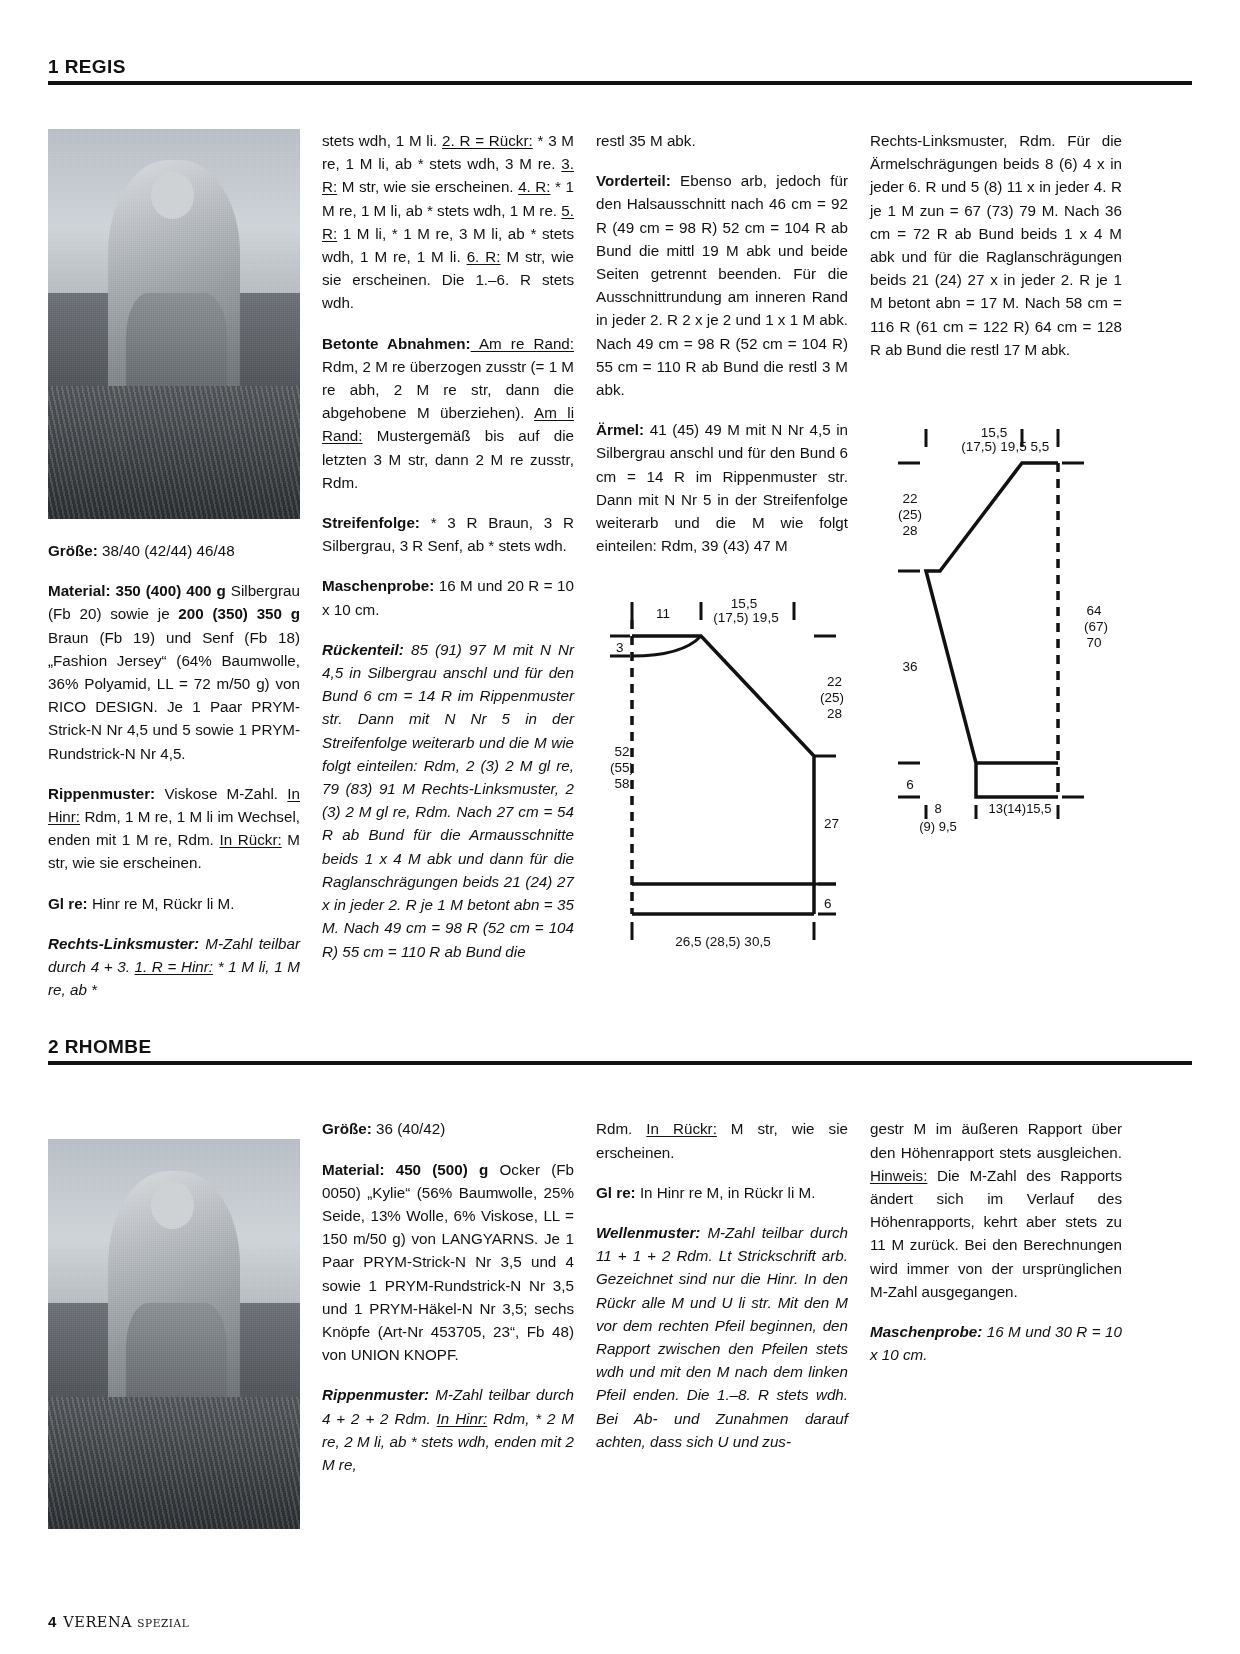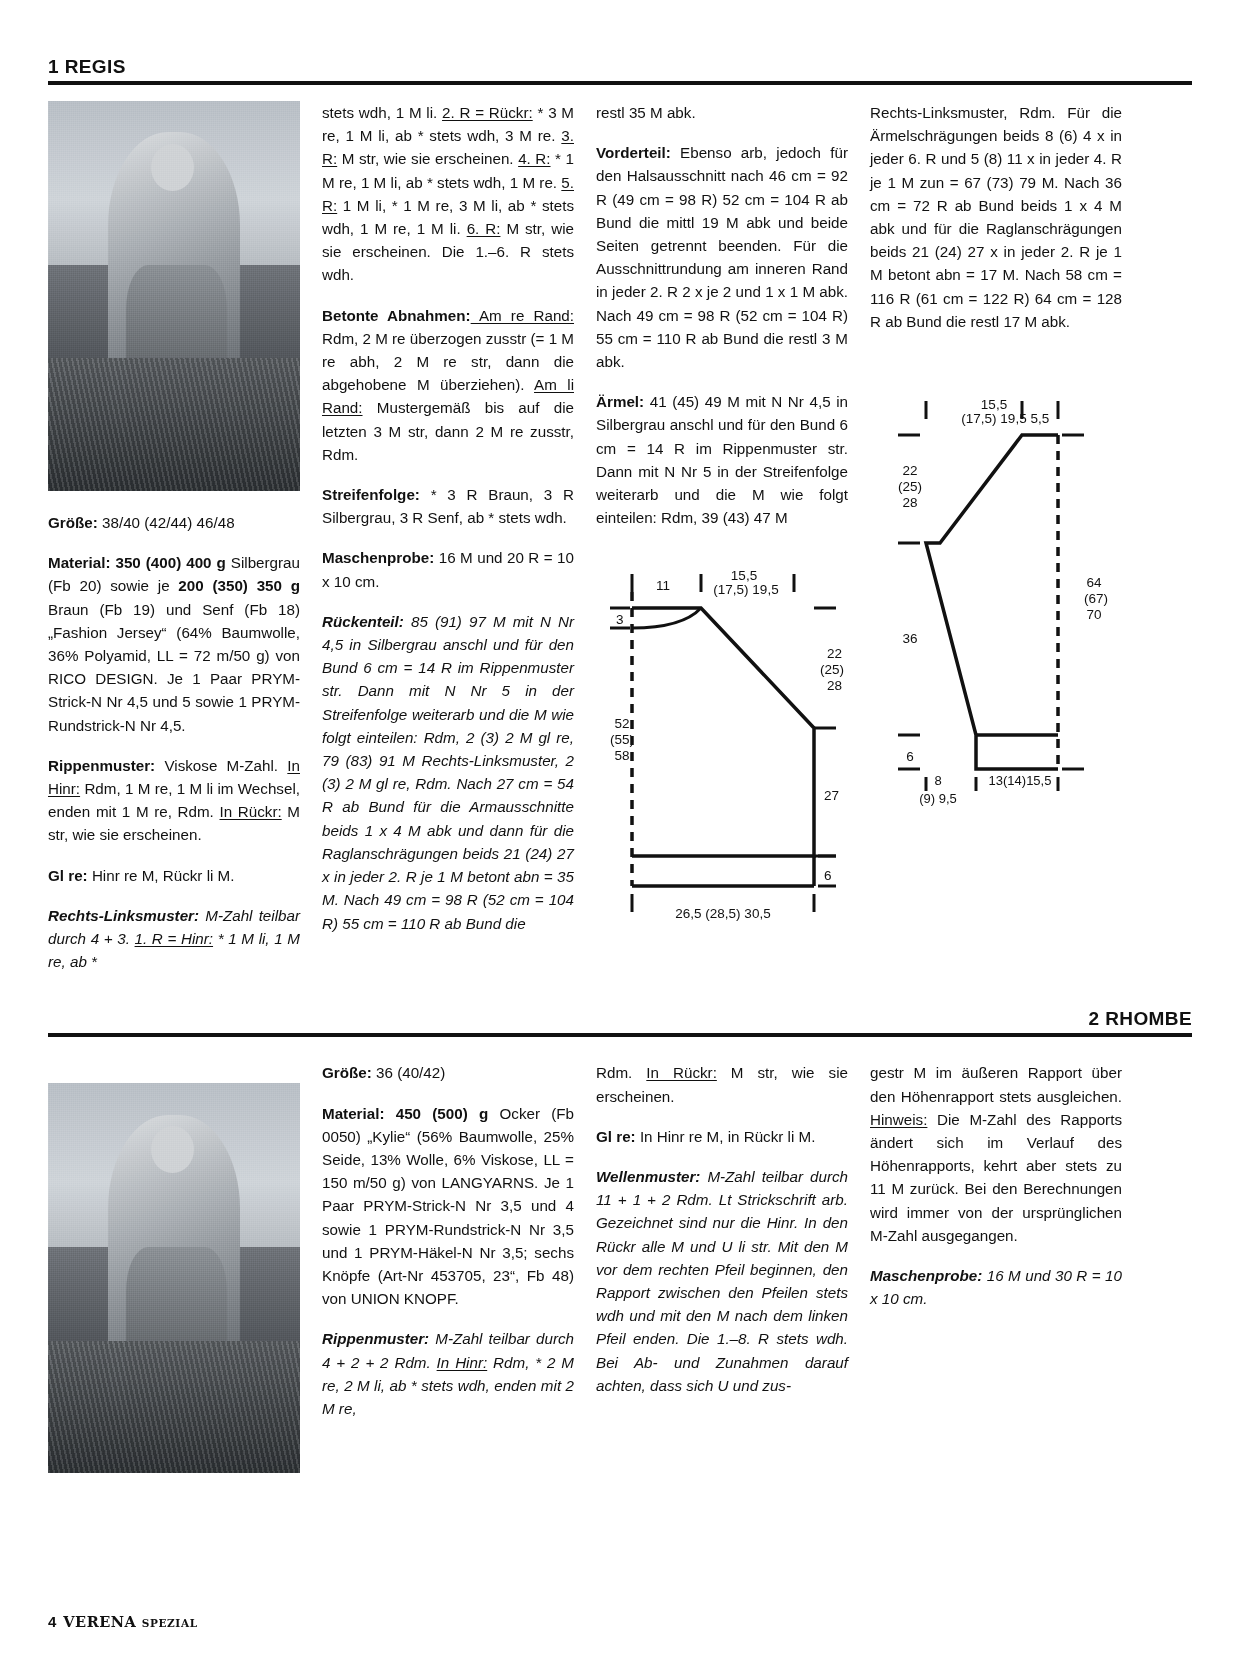--- a/index.html
+++ b/index.html
@@ -32,21 +32,21 @@
     left:0; right:0; top:24px;
     height:4px; background:#111;
   }
 
   
   .cols {
     display:flex;
     gap:22px;
     margin-top:14px;
   }
-  .col { width:252px; flex:0 0 252px; }
+  .col { width:252px; flex:0 0 252px;margin-top:28px; }
 
   p.t {
     margin:0 0 17px 0;
     font-size:15.2px;
     line-height:23.2px;
     text-align:justify;
     text-justify:inter-word;
     hyphens:none;
   }
   p.t:last-child { margin-bottom:0;font-style:italic; }
@@ -119,21 +119,21 @@
   .footer {
     position:absolute;
     left:48px; bottom:24px;
     display:flex; align-items:baseline; gap:7px;
   }
   .footer .pgnum { font-size:15px; font-weight:bold; }
   .footer .brand {
     font-size:14.5px;
     letter-spacing:.5px;
     font-family:"DejaVu Serif", serif;
-    font-weight:bold;
+    font-weight:normal;
   }
   .footer .brand .sp {
     font-size:10.5px;
     letter-spacing:.6px;
   }
 </style>
 </head>
 <body>
 
 <div class="page">
@@ -301,21 +301,21 @@
           <text x="68" y="394" text-anchor="middle" class="sm">8</text>
           <text x="150" y="394" text-anchor="middle" class="sm">13(14)15,5</text>
         </svg>
         <svg width="252" height="22" viewBox="0 0 252 22" style="margin-top:-2px">
           <text x="68" y="14" text-anchor="middle" class="sm" style="font-size:13px;fill:#111;font-family:'Liberation Sans',sans-serif">(9) 9,5</text>
         </svg>
       </div>
     </div>
   </div>
 
-  <div class="section-head" style="margin-top:36px;text-align:right;">
+  <div class="section-head" style="margin-top:36px;">
     <span class="title">2 RHOMBE</span>
     <div class="section-rule"></div>
   </div>
 
   <div class="cols" style="margin-top:22px;">
 
     <div class="col">
       <div class="photo p2" style="margin-top:22px;">
         <div class="ph-sky"></div>
         <div class="ph-ground"></div>

